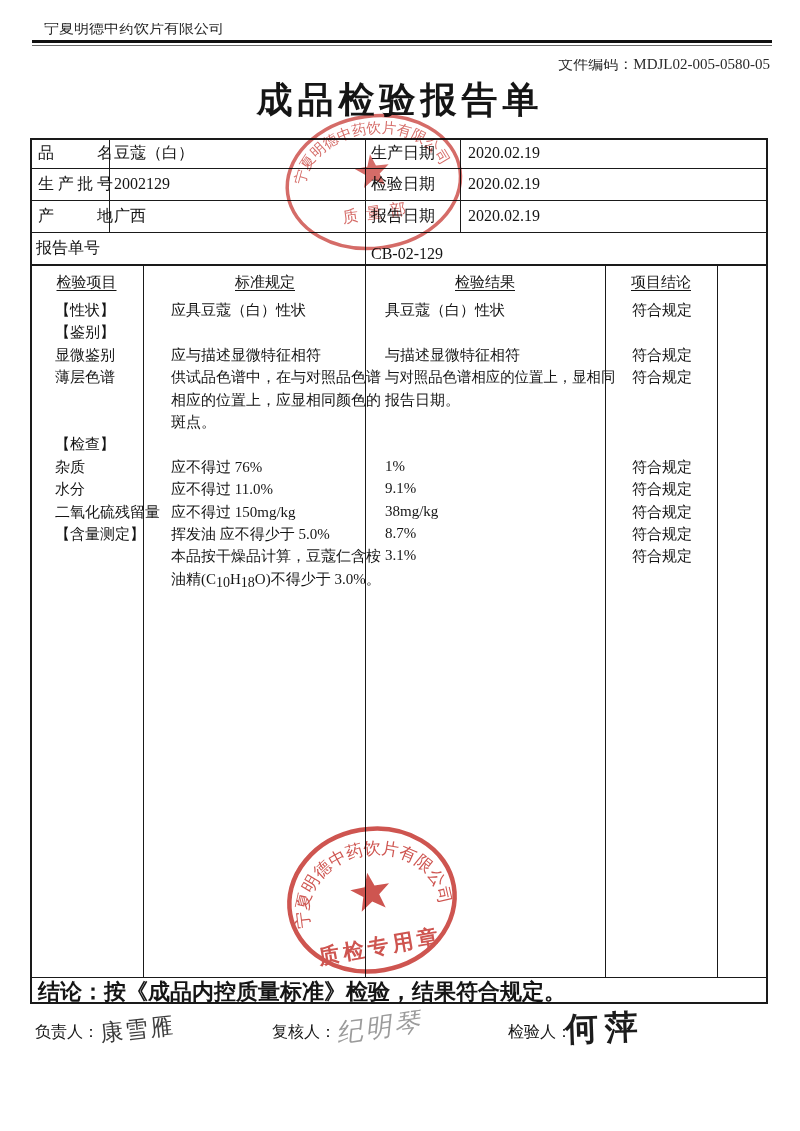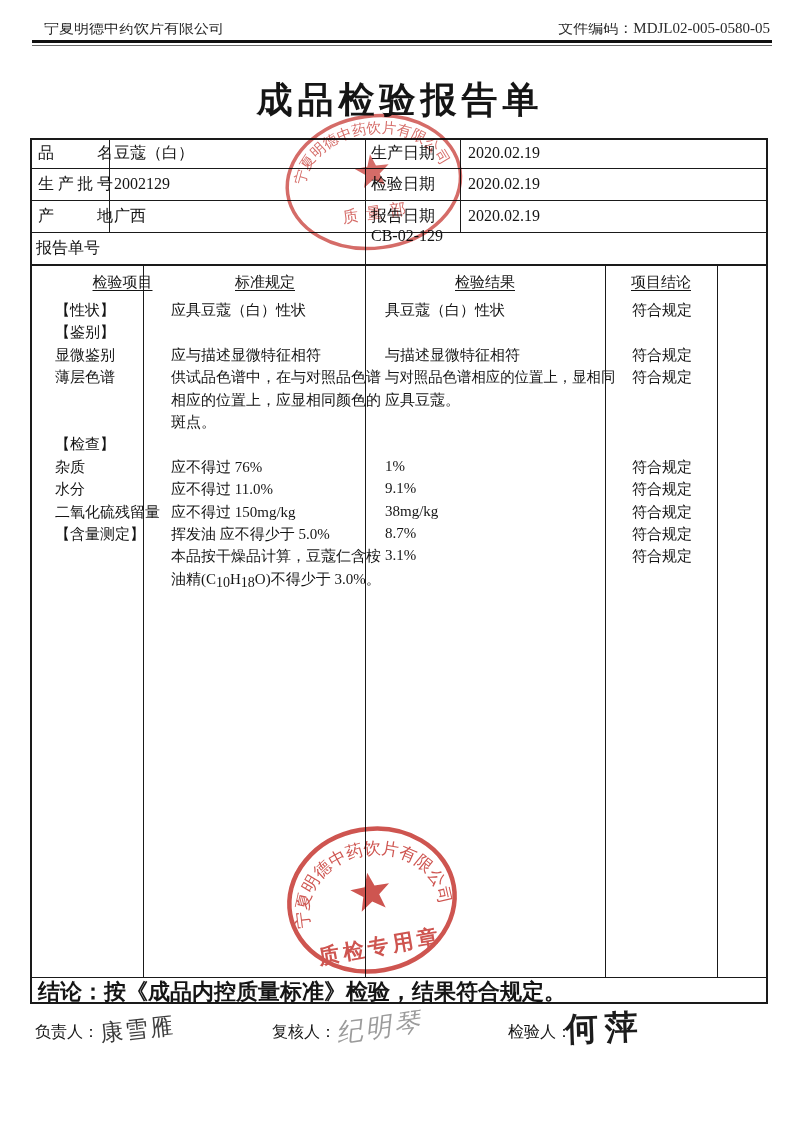--- a/index.html
+++ b/index.html
@@ -45,21 +45,21 @@
   .stamp{position:absolute;mix-blend-mode:multiply;pointer-events:none;}
 </style>
 </head>
 <body>
 
 <div class="page">
 
   <div class="hdr-clip" style="left:44px;width:300px;">
     <span class="hdr-txt">宁夏明德中药饮片有限公司</span>
   </div>
-  <div class="hdr-clip" style="right:30px;width:300px;text-align:right;">
+  <div class="hdr-clip" style="right:30px;width:300px;text-align:right;margin-top:36px;">
     <span class="hdr-txt">文件编码：MDJL02-005-0580-05</span>
   </div>
   <div class="rule1"></div>
   <div class="rule2"></div>
 
   <div class="title">成品检验报告单</div>
 
   <div class="tbl">
 
     <div class="edge" style="left:0;top:0;width:738px;height:2px;"></div>
@@ -95,23 +95,23 @@
     <div class="cell lh32" style="left:438px;top:30px;">2020.02.19</div>
 
     <div class="cell lh32" style="left:2px;top:62px;width:75px;padding:0 6px;">
       <span class="spread">产　地</span>
       </div>
     <div class="cell lh32" style="left:84px;top:62px;">广西</div>
     <div class="cell lh32" style="left:341px;top:62px;">报告日期</div>
     <div class="cell lh32" style="left:438px;top:62px;">2020.02.19</div>
 
     <div class="cell lh32" style="left:6px;top:94px;">报告单号</div>
-    <div class="cell lh32" style="left:341px;top:82px;">CB-02-129</div>
-
-    <div class="colhead" style="left:0;width:113px;margin-left:36px;">
+    <div class="cell lh32" style="left:341px;top:100px;">CB-02-129</div>
+
+    <div class="colhead" style="left:0;width:113px;">
       <span>检验项目</span></div>
     <div class="colhead" style="left:124px;width:222px;">
       <span>标准规定</span></div>
     <div class="colhead" style="left:335px;width:240px;">
       <span>检验结果</span></div>
     <div class="colhead" style="left:575px;width:112px;">
       <span>项目结论</span></div>
 
     <div class="lines">
       <div class="c1">【性状】</div>
@@ -129,21 +129,21 @@
       <div class="c3">与描述显微特征相符</div>
       <div class="c4">符合规定</div>
 
       <div class="c1">薄层色谱</div>
       <div class="c2">供试品色谱中，在与对照品色谱</div>
       <div class="c3"><span class="fit" style="display:inline-block;">与对照品色谱相应的位置上，显相同</span></div>
       <div class="c4">符合规定</div>
 
       <div class="c1"></div>
       <div class="c2">相应的位置上，应显相同颜色的</div>
-      <div class="c3">应具豆蔻。</div>
+      <div class="c3">报告日期。</div>
       <div class="c4"></div>
 
       <div class="c1"></div>
       <div class="c2">斑点。</div>
       <div class="c3"></div>
         <div class="c4"></div>
 
       <div class="c1">【检查】</div>
       <div class="c2"></div>
         <div class="c3"></div>

